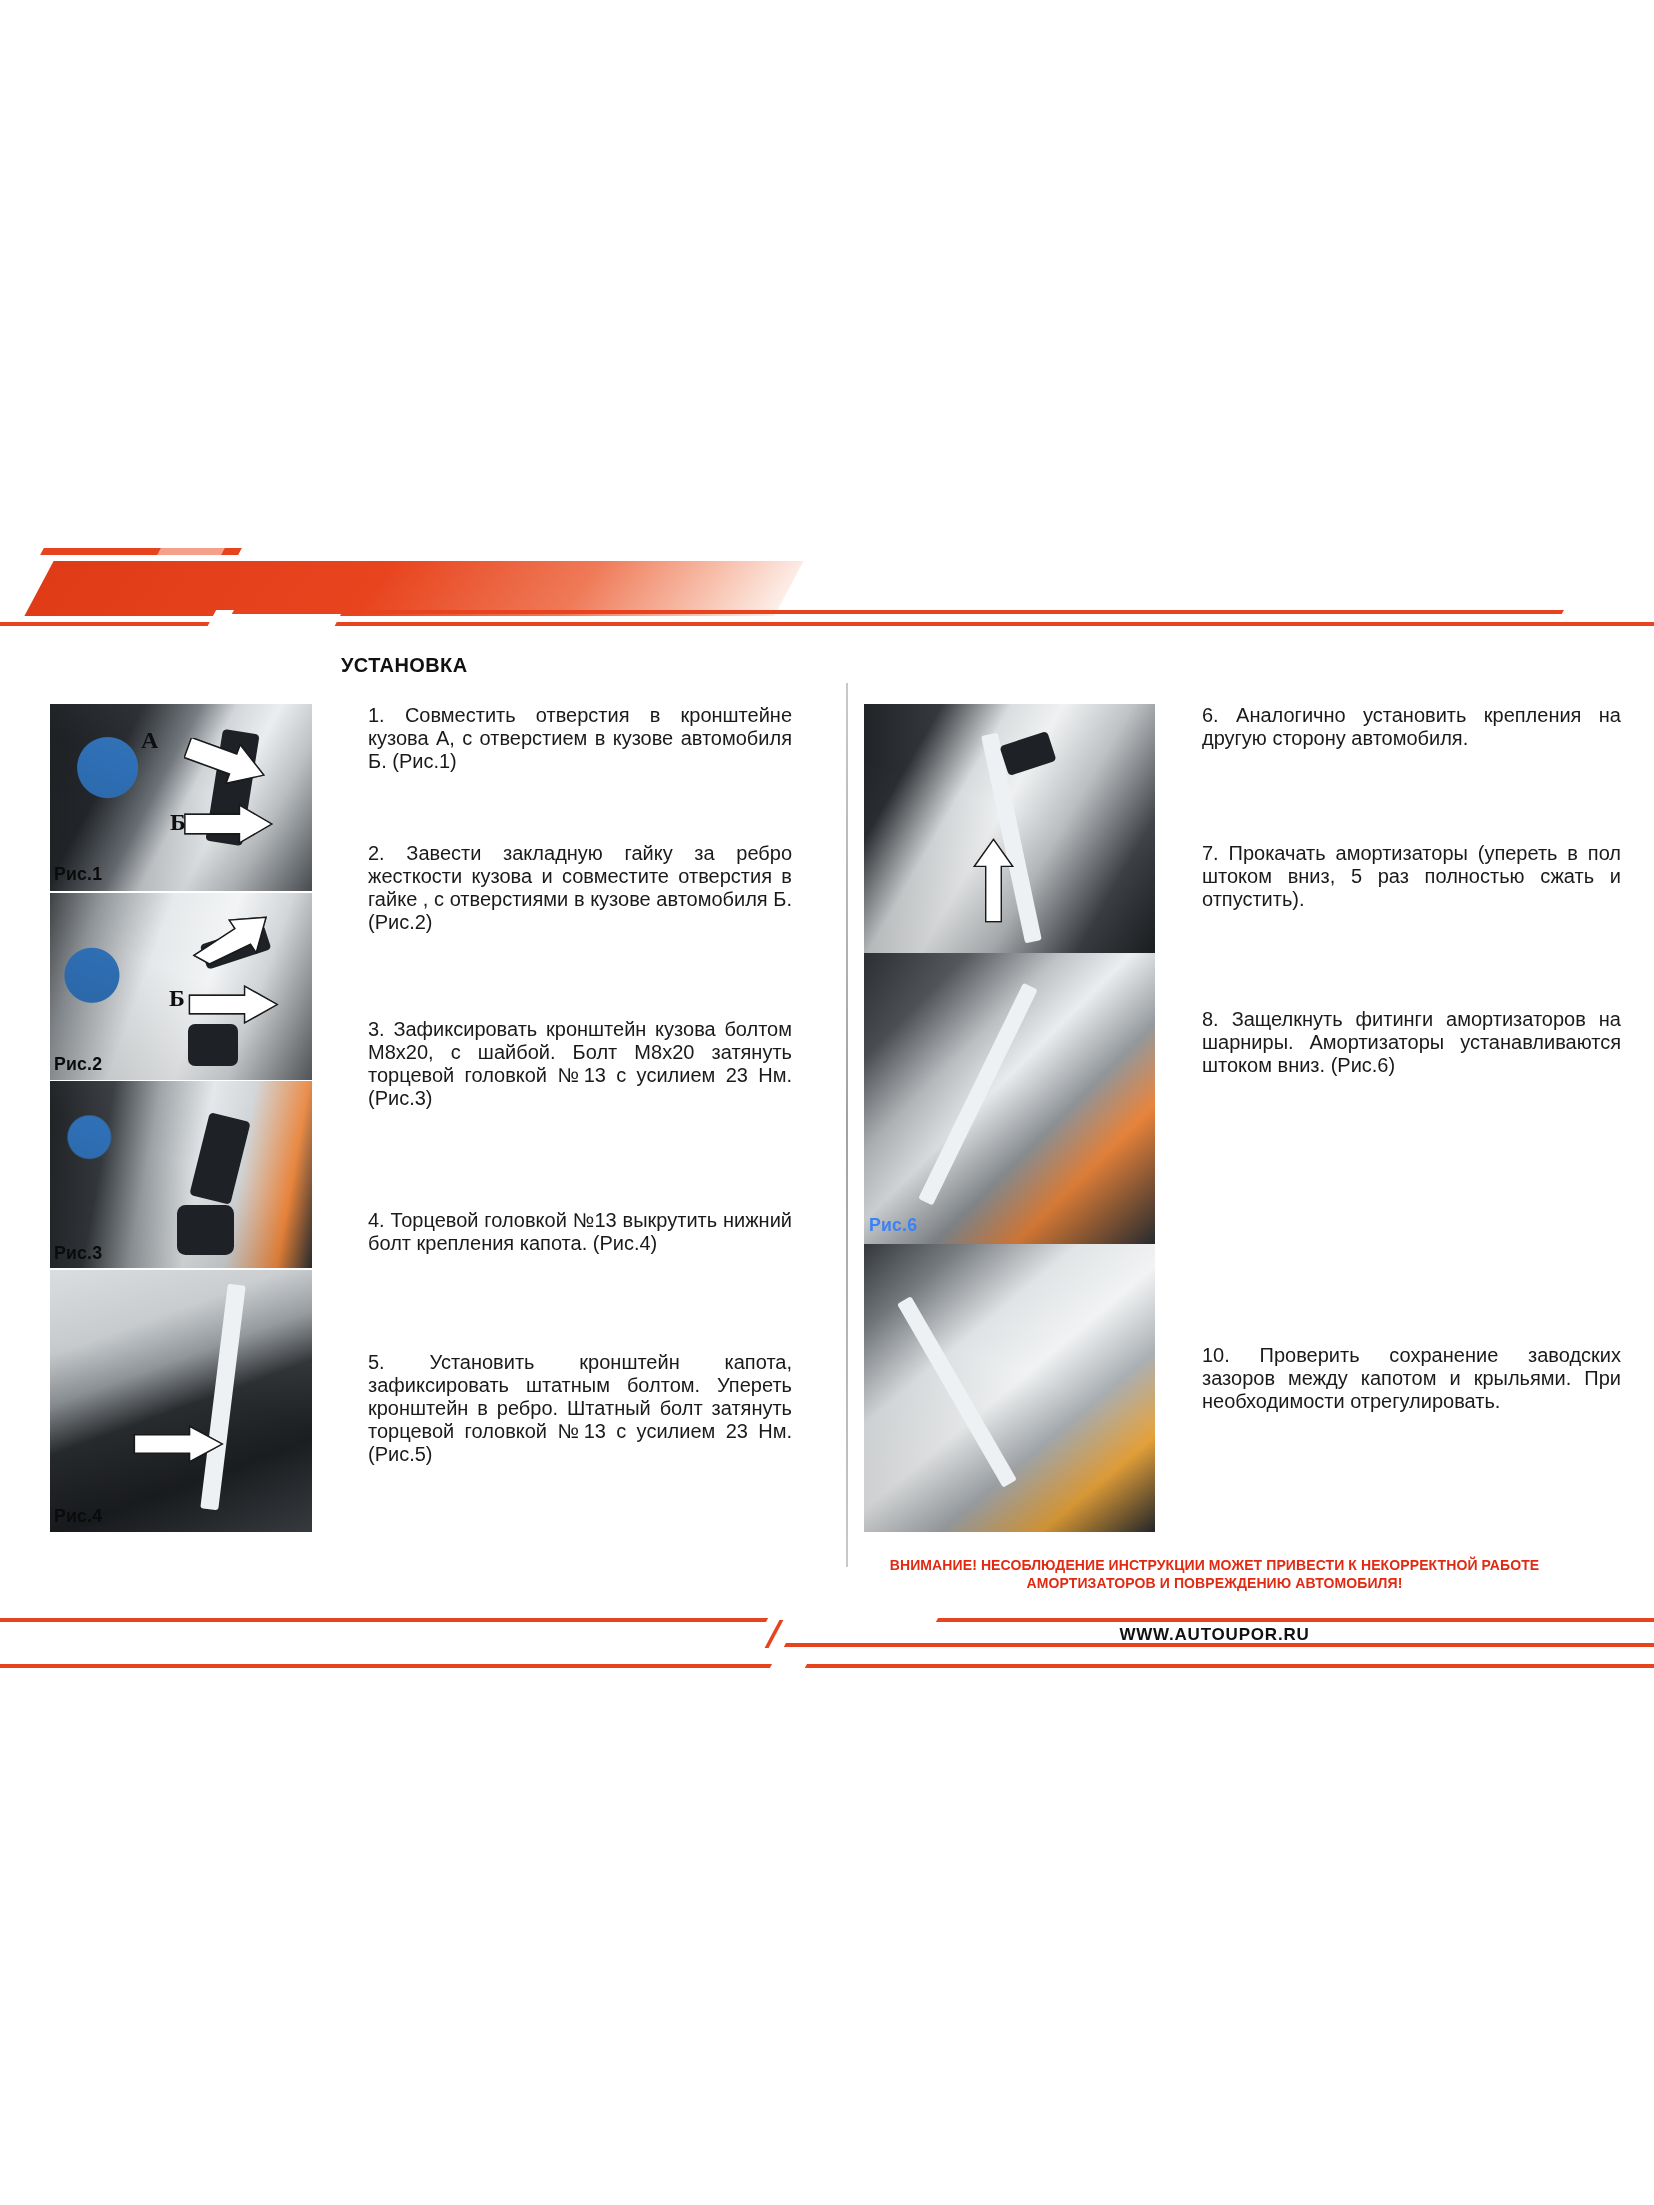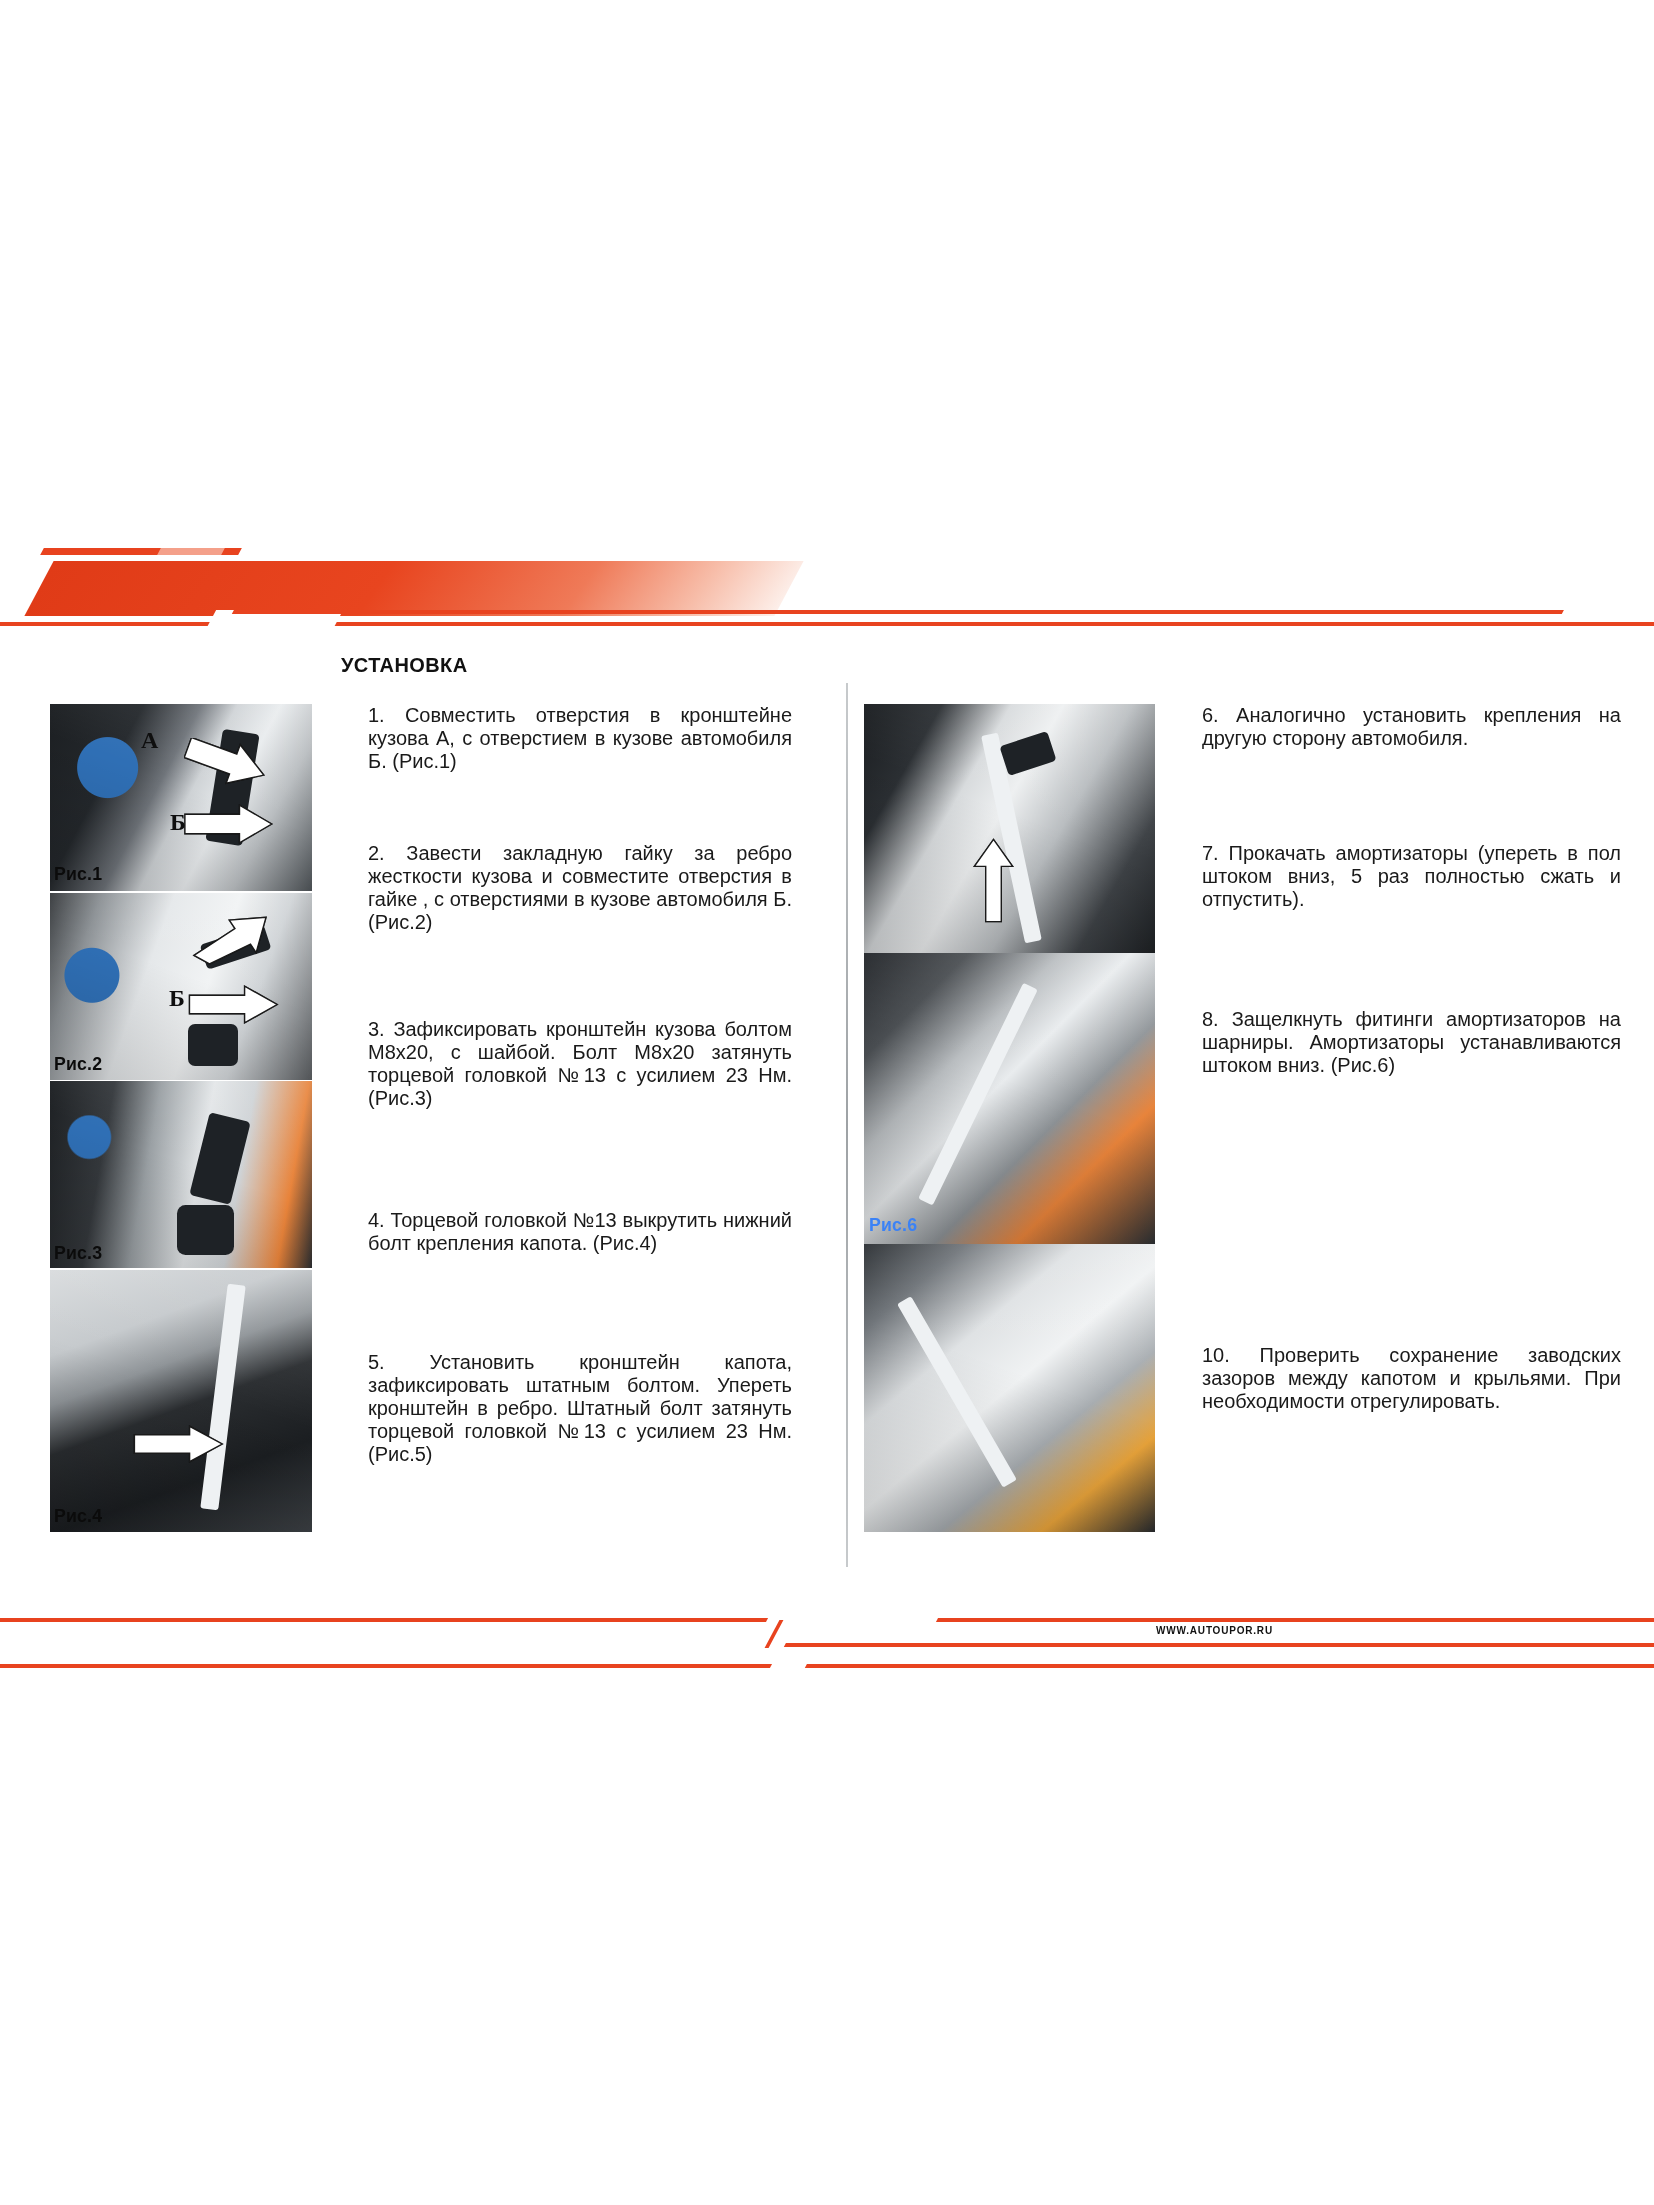--- a/index.html
+++ b/index.html
@@ -224,21 +224,21 @@
     line-height: 18.4px;
     letter-spacing: 0.1px;
   }
   .site {
     position: absolute;
     left: 861px;
     top: 1625px;
     width: 707px;
     text-align: center;
     color: #111;
-    font-size: 10px;
+    font-size: 17px;
     font-weight: bold;
     letter-spacing: 0.8px;
   }
 
   
   .footer-band {
     position: absolute;
     left: 0;
     top: 1604px;
     width: 1654px;
@@ -393,20 +393,21 @@
   <div class="step" style="left:368px; top:842px;">2. Завести закладную гайку за ребро жесткости кузова и совместите отверстия в гайке , с отверстиями в кузове автомобиля Б. (Рис.2)</div>
   <div class="step" style="left:368px; top:1018px;">3. Зафиксировать кронштейн кузова болтом М8х20, с шайбой. Болт М8х20 затянуть торцевой головкой №13 с усилием 23 Нм. (Рис.3)</div>
   <div class="step" style="left:368px; top:1209px;">4. Торцевой головкой №13 выкрутить нижний болт крепления капота. (Рис.4)</div>
   <div class="step" style="left:368px; top:1351px;">5. Установить кронштейн капота, зафиксировать штатным болтом. Упереть кронштейн в ребро. Штатный болт затянуть торцевой головкой №13 с усилием 23 Нм. (Рис.5)</div>
 
   <div class="step col2" style="left:1202px; top:704px;">6. Аналогично установить крепления на другую сторону автомобиля.</div>
   <div class="step col2" style="left:1202px; top:842px;">7. Прокачать амортизаторы (упереть в пол штоком вниз, 5 раз полностью сжать и отпустить).</div>
   <div class="step col2" style="left:1202px; top:1008px;">8. Защелкнуть фитинги амортизаторов на шарниры. Амортизаторы устанавливаются штоком вниз. (Рис.6)</div>
   <div class="step col2" style="left:1202px; top:1344px;">10. Проверить сохранение заводских зазоров между капотом и крыльями. При необходимости отрегулировать.</div>
 
+  <div class="warning">ВНИМАНИЕ! НЕСОБЛЮДЕНИЕ ИНСТРУКЦИИ МОЖЕТ ПРИВЕСТИ К НЕКОРРЕКТНОЙ РАБОТЕ АМОРТИЗАТОРОВ И ПОВРЕЖДЕНИЮ АВТОМОБИЛЯ!</div>
   <div class="site">WWW.AUTOUPOR.RU</div>
 
   <div class="footer-band">
     <div class="ft-rule"></div>
     <div class="ft-notch-white"></div>
     <div class="ft-diag-link"></div>
     <div class="ft-diag"></div>
     <div class="ft-rule2"></div>
     <div class="ft-notch-white2"></div>
     <div class="ft-diag2"></div>

